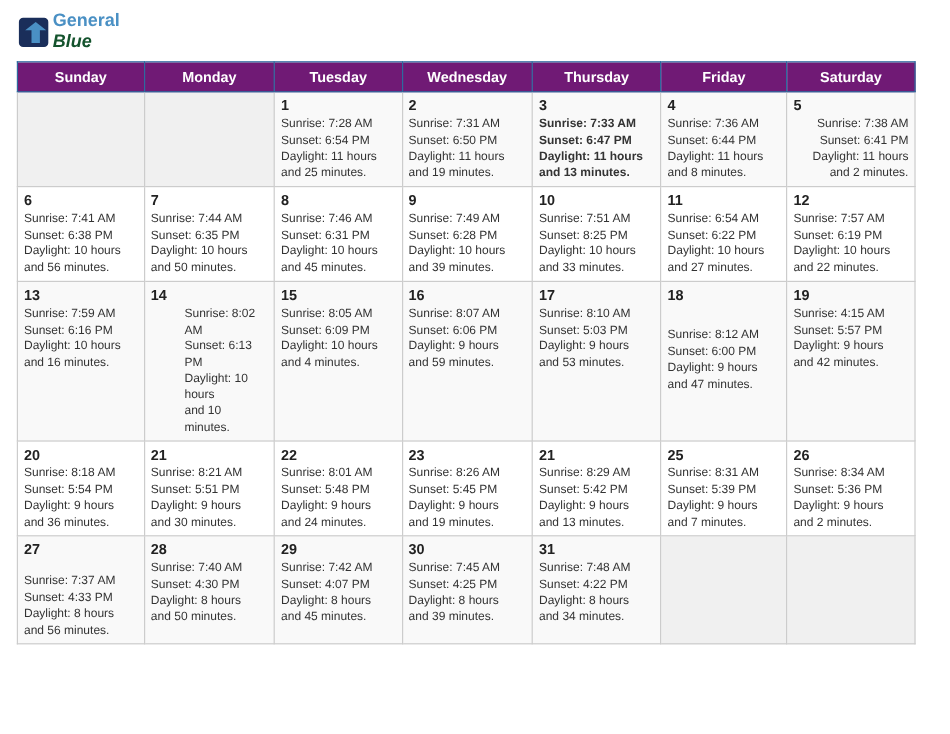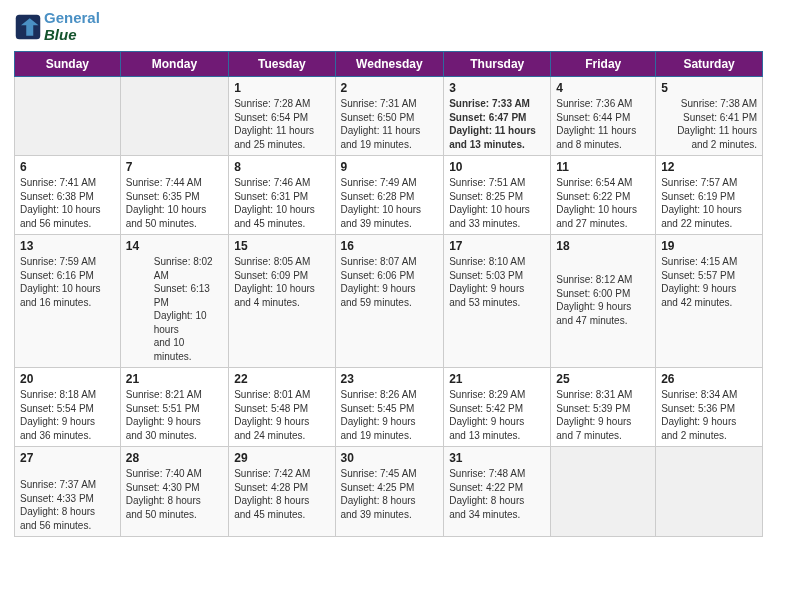--- a/index.html
+++ b/index.html
@@ -335,21 +335,21 @@
           <td>
             <span class="day-num">28</span>
             <div class="day-info" style="white-space: pre-line;">Sunrise: 7:40 AM
 Sunset: 4:30 PM
 Daylight: 8 hours
 and 50 minutes.</div>
           </td>
           <td>
             <span class="day-num">29</span>
             <div class="day-info" style="white-space: pre-line;">Sunrise: 7:42 AM
-Sunset: 4:28 PM
+Sunset: 4:07 PM
 Daylight: 8 hours
 and 45 minutes.</div>
           </td>
           <td>
             <span class="day-num">30</span>
             <div class="day-info" style="white-space: pre-line;">Sunrise: 7:45 AM
 Sunset: 4:25 PM
 Daylight: 8 hours
 and 39 minutes.</div>
           </td>

